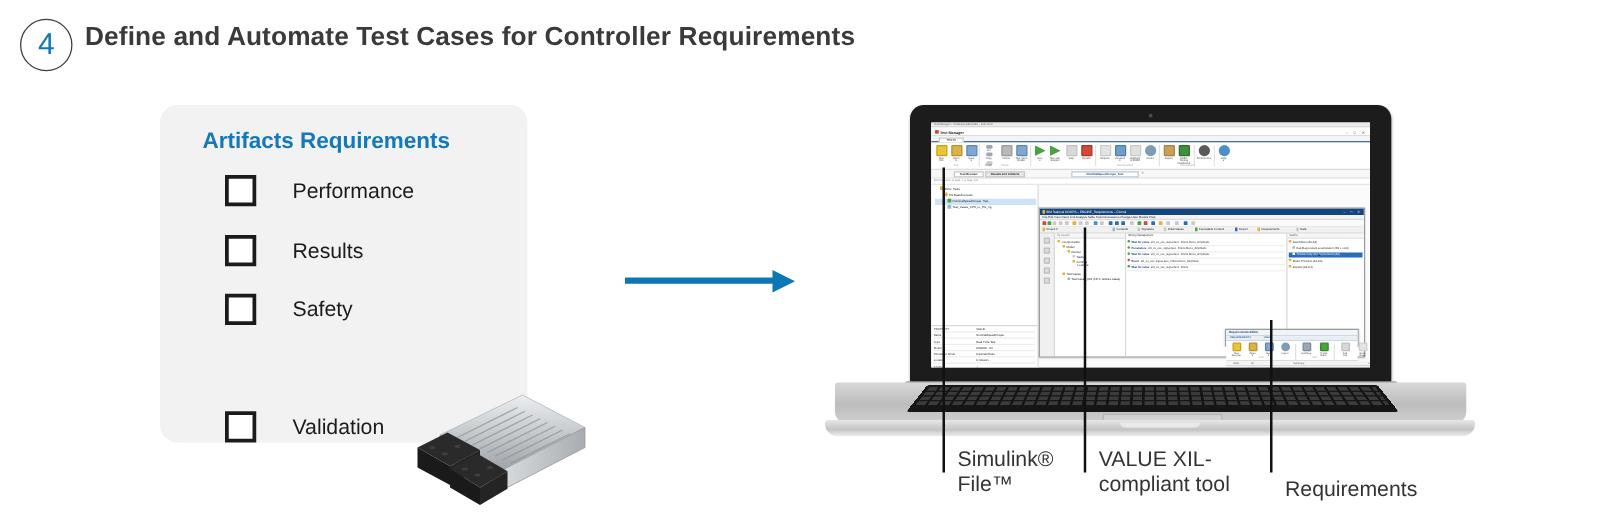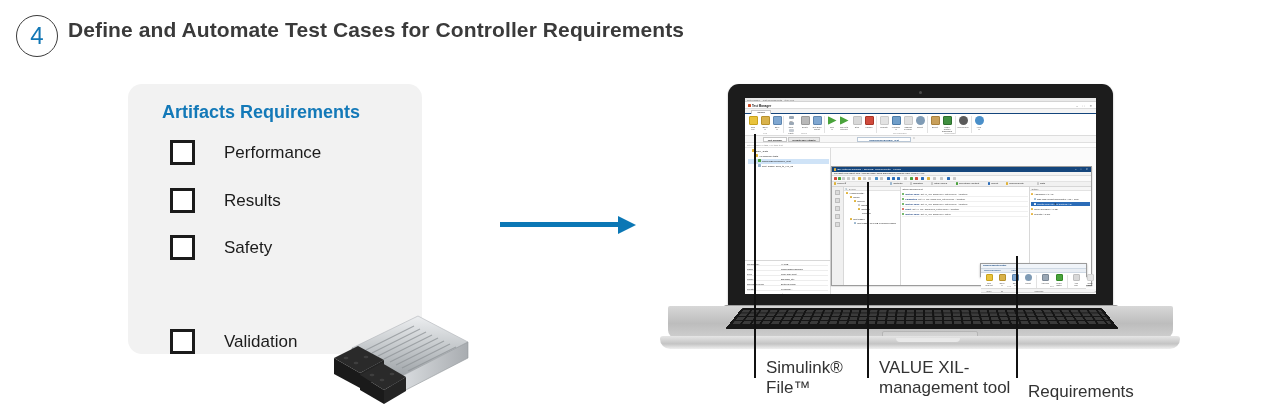--- a/index.html
+++ b/index.html
@@ -31,21 +31,21 @@
   .req-panel {
     position: absolute; left: 128px; top: 84px;
     width: 294px; height: 270px;
     background: #f2f2f2; border-radius: 14px;
   }
   .req-panel-title {
     position: absolute; left: 34px; top: 18px;
     font-size: 18px; font-weight: bold; color: #1379b8;
     white-space: nowrap;
   }
-  .req-item { position: absolute; left: 42px; display: flex; align-items: center; justify-content: space-between; }
+  .req-item { position: absolute; left: 52px; display: flex; align-items: center; justify-content: space-between; }
   .req-box {
     width: 25px; height: 25px; border: 3px solid #1b1b1b; background: #ffffff;
     flex: 0 0 auto;
   }
   .req-label {
     margin-left: 29px; font-size: 17px; color: #1b1b1b; white-space: nowrap;
   }
 
   
   .arrow-wrap { position: absolute; left: 500px; top: 216px; }
@@ -598,19 +598,19 @@
     <div class="notch"></div>
   </div>
 
   <div class="callout-line" style="left:754px; top:134px; height:244px"></div>
   <div class="callout-text" style="left:766px; top:358px">
     <span>Simulink®</span><br><span>File™</span>
   </div>
 
   <div class="callout-line" style="left:867px; top:182px; height:196px"></div>
   <div class="callout-text" style="left:879px; top:358px">
-    <span>VALUE XIL-</span><br><span>management tool</span>
+    <span>VALUE XIL-</span><br><span>compliant tool</span>
   </div>
 
   <div class="callout-line" style="left:1016px; top:256px; height:122px"></div>
   <div class="callout-text" style="left:1028px; top:382px">Requirements</div>
 
 </div>
 
 </body></html>

